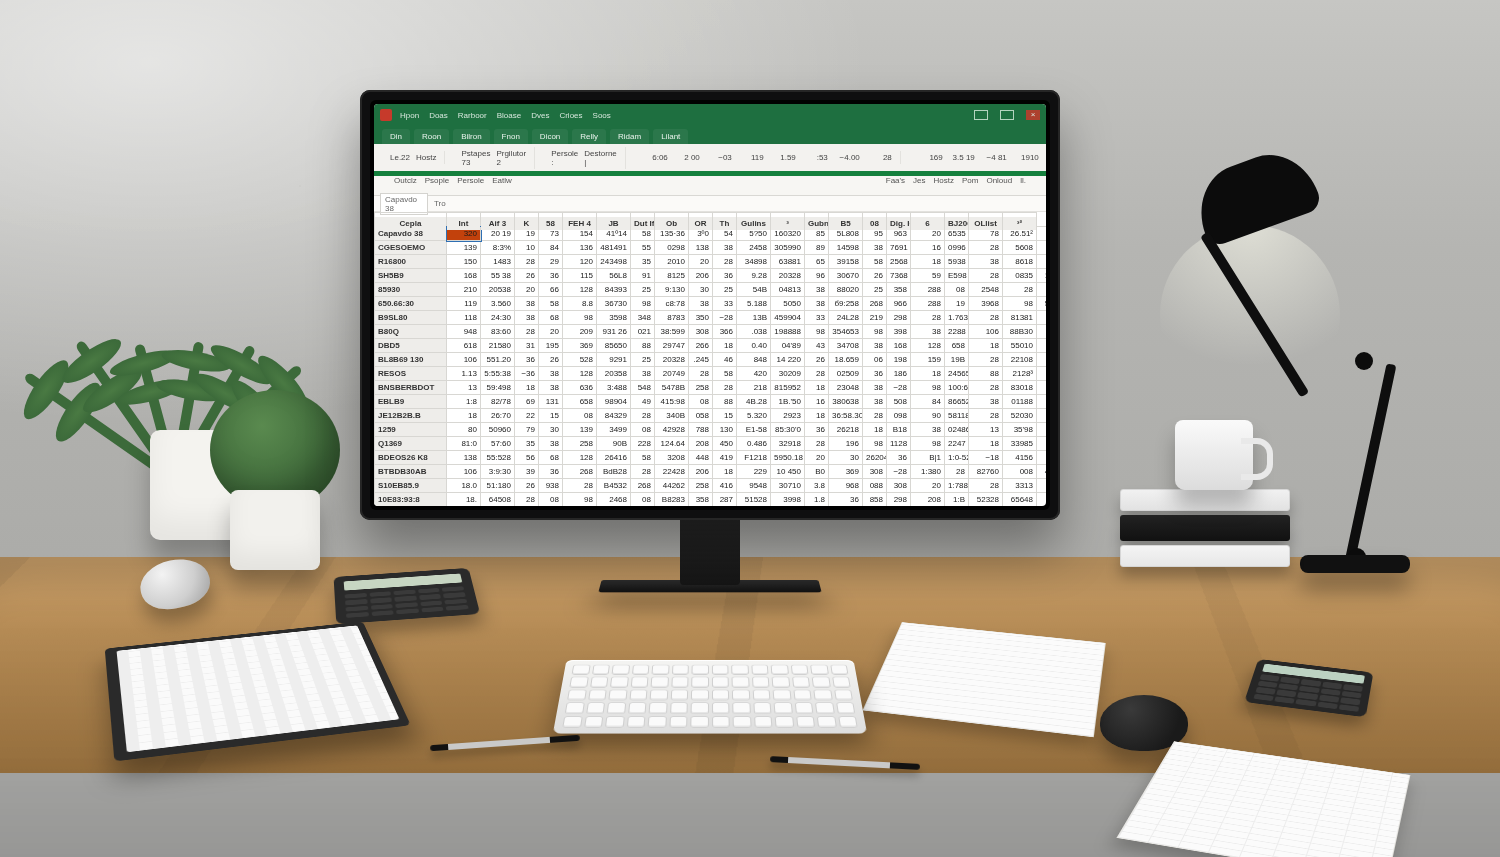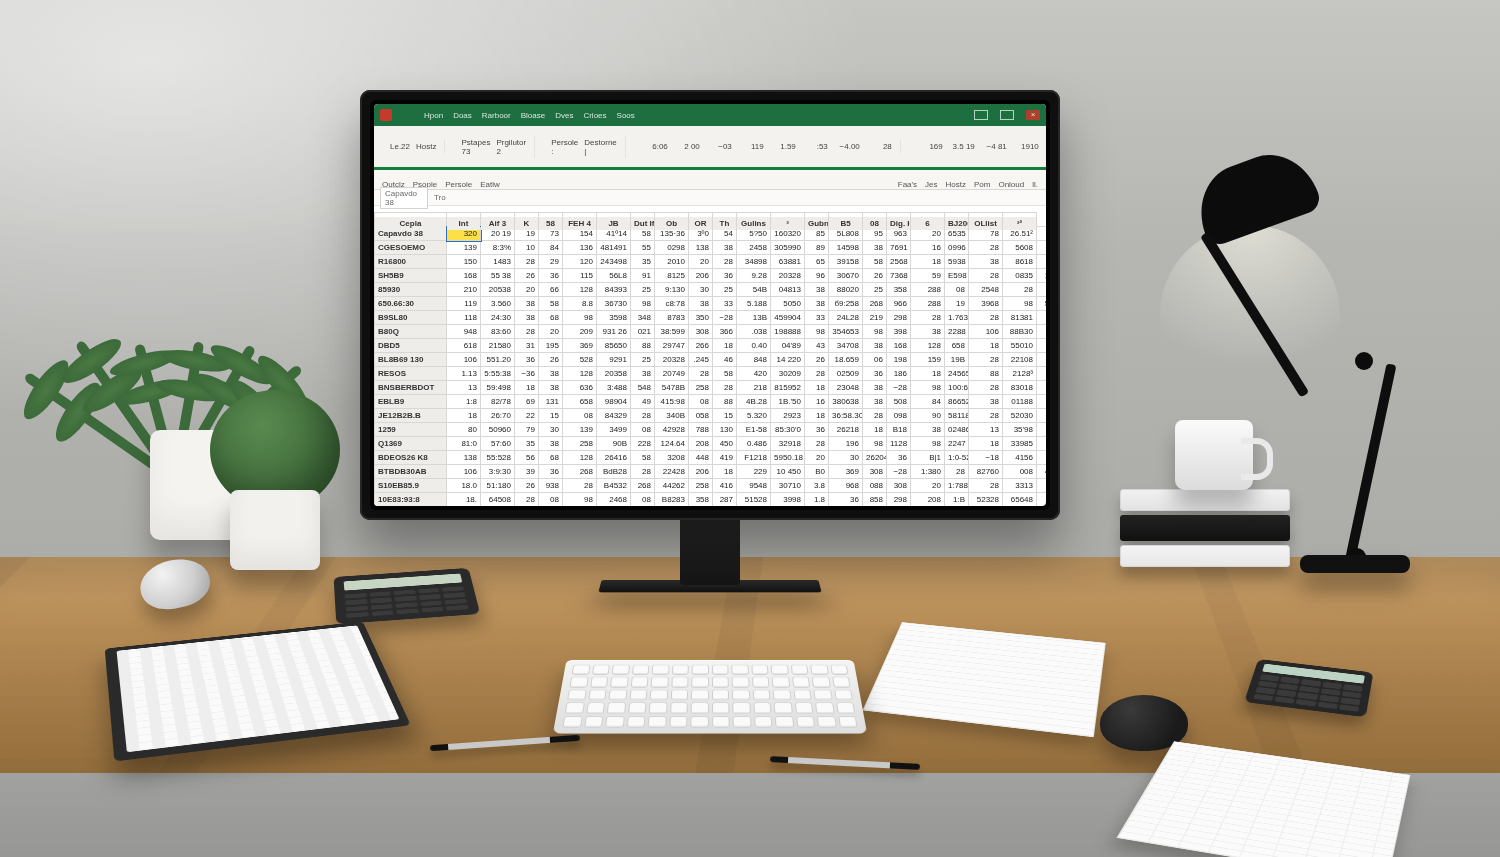--- a/index.html
+++ b/index.html
@@ -49,39 +49,39 @@
   .monitor{position:absolute;left:360px;top:90px;width:700px;height:430px;border-radius:10px;
     background:#0f0f10;box-shadow:0 30px 50px rgba(0,0,0,.35), inset 0 0 0 2px #262626;}
   .bezel{position:absolute;inset:10px;border-radius:6px;background:#000;}
   .screen{position:absolute;inset:14px;border-radius:4px;background:#fff;overflow:hidden;font-size:9px;color:#222;}
   .stand-neck{position:absolute;left:680px;top:515px;width:60px;height:70px;background:linear-gradient(180deg,#2a2a2a,#151515);border-radius:4px;}
   .stand-base{position:absolute;left:600px;top:575px;width:220px;height:22px;background:linear-gradient(180deg,#2c2c2c,#111);border-radius:4px;transform:perspective(600px) rotateX(55deg);box-shadow:0 25px 30px rgba(0,0,0,.35);}
 
   
   .titlebar{height:22px;background:#1e6f40;display:flex;align-items:center;color:#e9f3ec;padding:0 6px;gap:8px;font-size:8px;}
   .titlebar .app-icon{width:12px;height:12px;background:#c63a2b;border-radius:2px;}
-  .titlebar .menus{display:flex;gap:10px;flex:1;margin-left:24px;}
+  .titlebar .menus{display:flex;gap:10px;flex:1;}
   .titlebar .menus span{opacity:.9}
   .winbtn{width:14px;height:10px;border:1px solid #cfe6d6;display:inline-block;margin-left:4px;opacity:.85}
   .winbtn.close{background:#c63a2b;border-color:#c63a2b;color:#fff;text-align:center;line-height:8px;}
   .tabbar{height:18px;background:#1e6f40;display:flex;align-items:flex-end;padding-left:8px;gap:4px;font-size:8px;color:#e9f3ec}
   .tabbar span{padding:3px 8px;border-radius:3px 3px 0 0;background:rgba(255,255,255,.06)}
-  .ribbon{height:44px;background:#f3f2ef;border-bottom:3px solid #15803d;display:flex;align-items:center;gap:8px;padding:0 8px;font-size:8px;color:#444}
+  .ribbon{height:32px;background:#f3f2ef;border-bottom:5px solid #15803d;display:flex;align-items:center;gap:8px;padding:0 8px;font-size:8px;color:#444}
   .ribbon .grp{display:flex;align-items:center;gap:6px;padding:2px 8px;border-right:1px solid #e3e2de}
   .ribbon .stat{display:inline-block;min-width:26px;text-align:right}
-  .ribbon2{height:20px;background:#f7f6f3;border-bottom:1px solid #d9d8d4;display:flex;align-items:flex-end;gap:8px;padding:0 8px;font-size:8px;color:#555}
+  .ribbon2{height:20px;background:#f7f6f3;border-bottom:1px solid #d9d8d4;display:flex;align-items:flex-start;gap:8px;padding:0 20px;font-size:8px;color:#555}
   .fx{height:16px;background:#fbfaf8;border-bottom:1px solid #e3e2de;display:flex;align-items:center;font-size:8px;color:#666;padding:0 6px;gap:6px}
   .fx .cellref{width:48px;border:1px solid #d4d3cf;background:#fff;padding:1px 4px}
   .grid{position:absolute;top:108px;bottom:0;left:0;right:0;overflow:hidden}
   table{border-collapse:collapse;width:100%;table-layout:fixed}
   th,td{border:1px solid #d8d7d3;padding:1px 3px;height:14px;white-space:nowrap;overflow:hidden;font-size:8px}
   thead th{background:#eeedea;color:#333;position:sticky;top:4px}
   tbody th{background:#eeedea;color:#333;text-align:left;width:72px}
   td{text-align:right;color:#1a1a1a}
-  tbody tr:first-child td:first-of-type{background:#fde047;outline:1px solid #2f6fb3}
+  tbody tr:first-child td:first-of-type{background:#c2410c;outline:1px solid #2f6fb3}
   .colA{width:72px}
 
   
   .keyboard{position:absolute;left:560px;top:640px;width:300px;height:110px;border-radius:8px;
     background:linear-gradient(180deg,#f4f4f2,#dedede);box-shadow:0 18px 26px rgba(0,0,0,.3), inset 0 2px 0 #fff;transform:perspective(900px) rotateX(48deg);}
   .keyboard .keys{position:absolute;inset:8px;display:grid;grid-template-columns:repeat(14,1fr);grid-auto-rows:1fr;gap:3px}
   .key{background:#fafafa;border:1px solid #cfcfcf;border-radius:3px;box-shadow:inset 0 -2px 0 rgba(0,0,0,.08)}
 
   
   .mouse{position:absolute;border-radius:50% 50% 45% 45%;background:radial-gradient(circle at 35% 25%,#f3f3f3 0%,#cfcfcf 55%,#9a9a9a 100%);box-shadow:0 14px 18px rgba(0,0,0,.28)}
@@ -183,20 +183,30 @@
         <span>Bloase</span>
         <span>Dves</span>
         <span>Crioes</span>
         <span>Soos</span>
       </div>
       <span class="winbtn"></span>
       <span class="winbtn"></span>
       <span class="winbtn close">×</span>
     </div>
 
+    <div class="tabbar">
+      <span>Din</span>
+      <span>Roon</span>
+      <span>Bilron</span>
+      <span>Fnon</span>
+      <span>Dicon</span>
+      <span>Relly</span>
+      <span>Ridam</span>
+      <span>Lilant</span>
+    </div>
 
     <div class="ribbon">
       <div class="grp">
         <span>Le.22</span>
         <span>Hostz</span>
       </div>
       <div class="grp">
         <span>Pstapes 73</span>
         <span>Prgilutor 2</span>
       </div>

